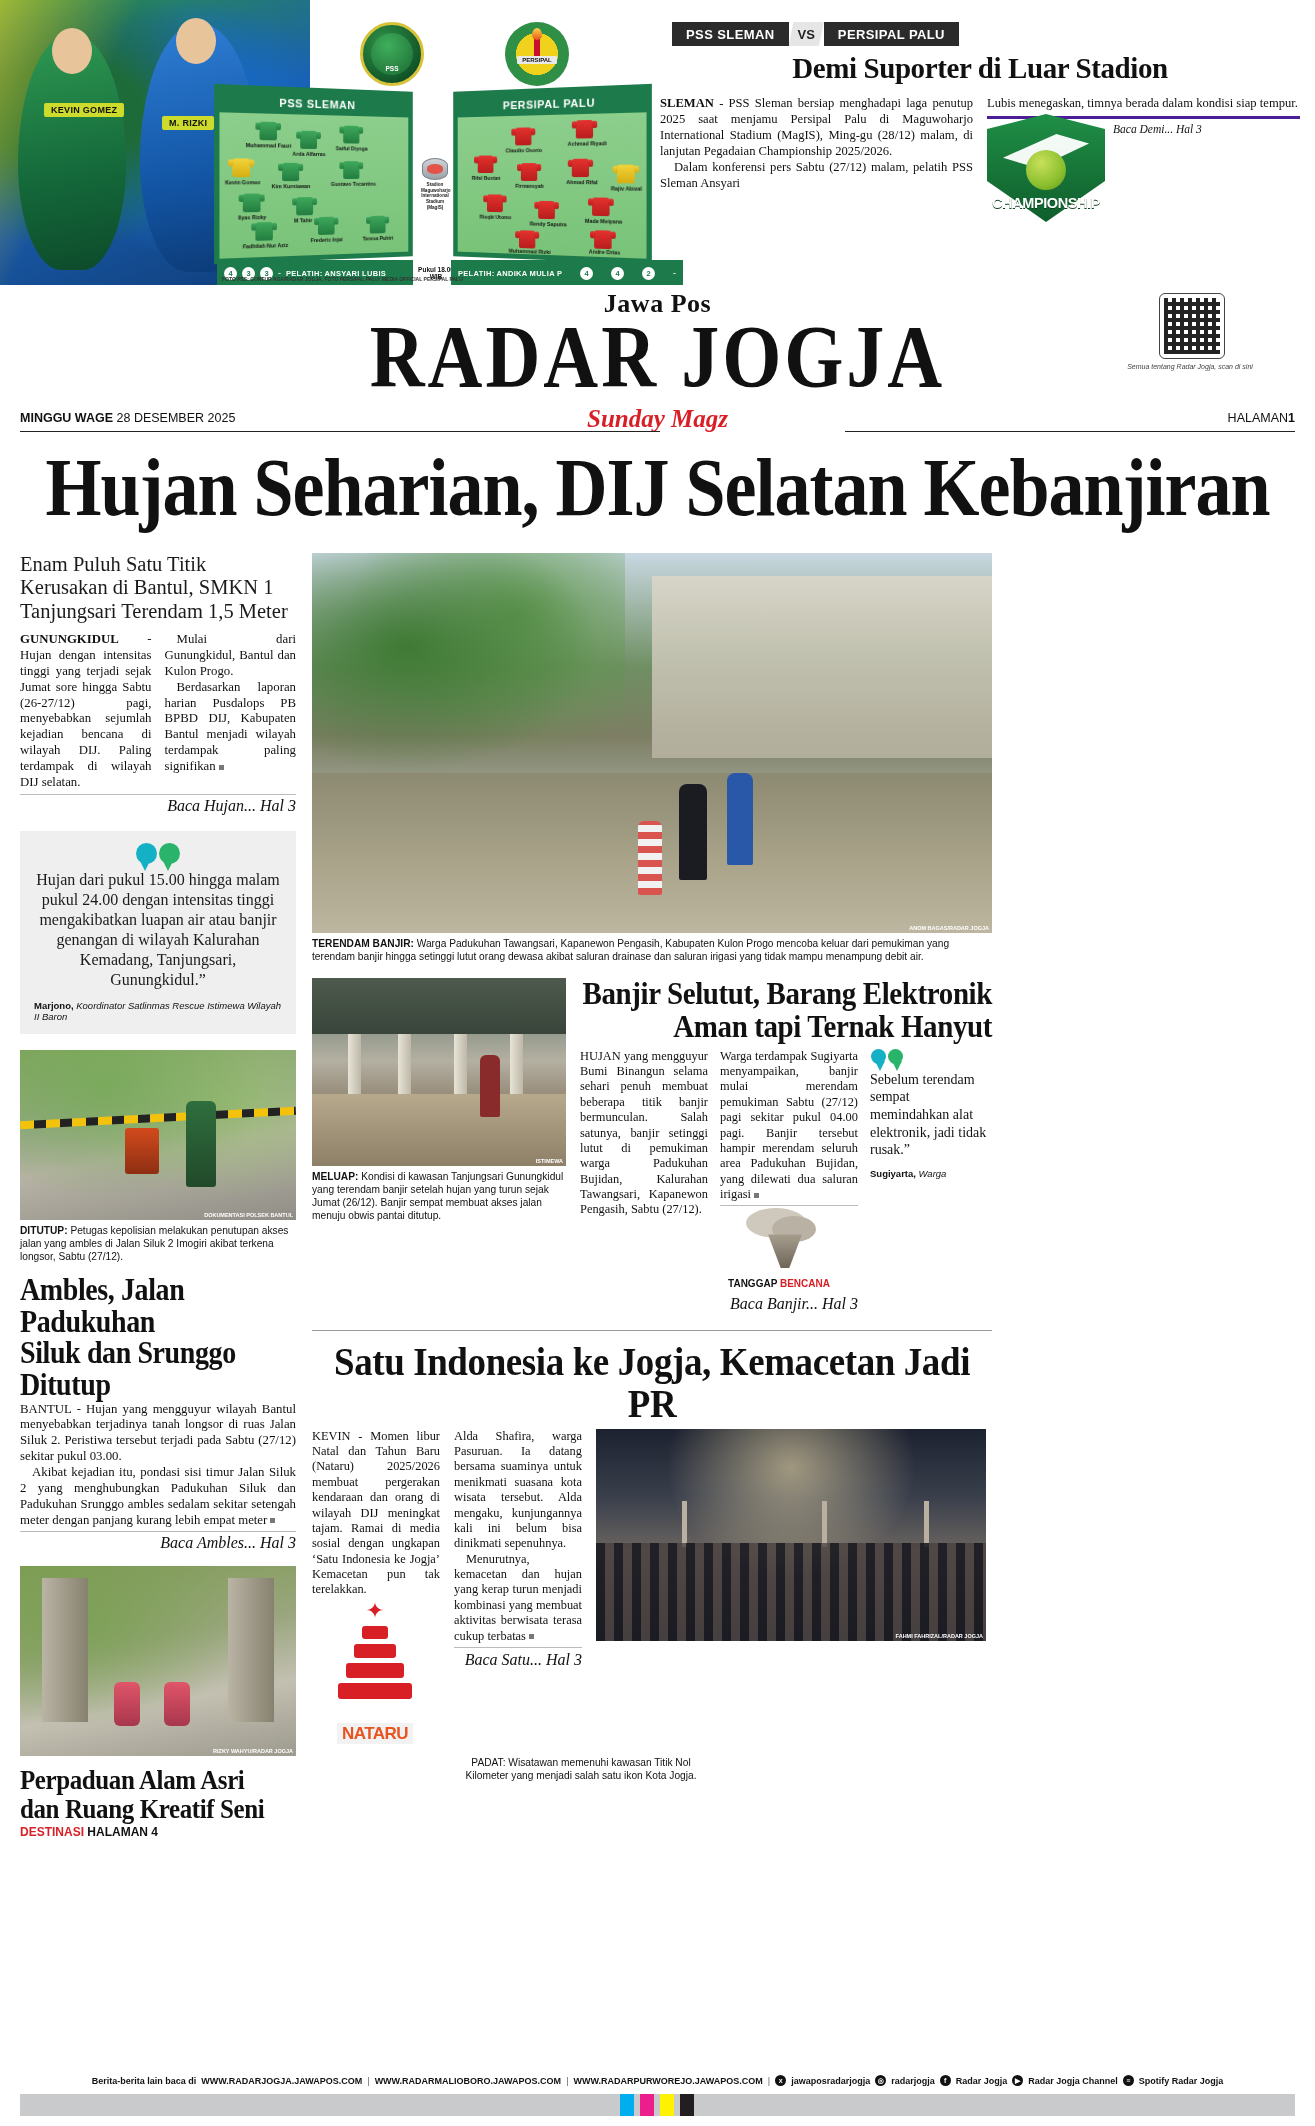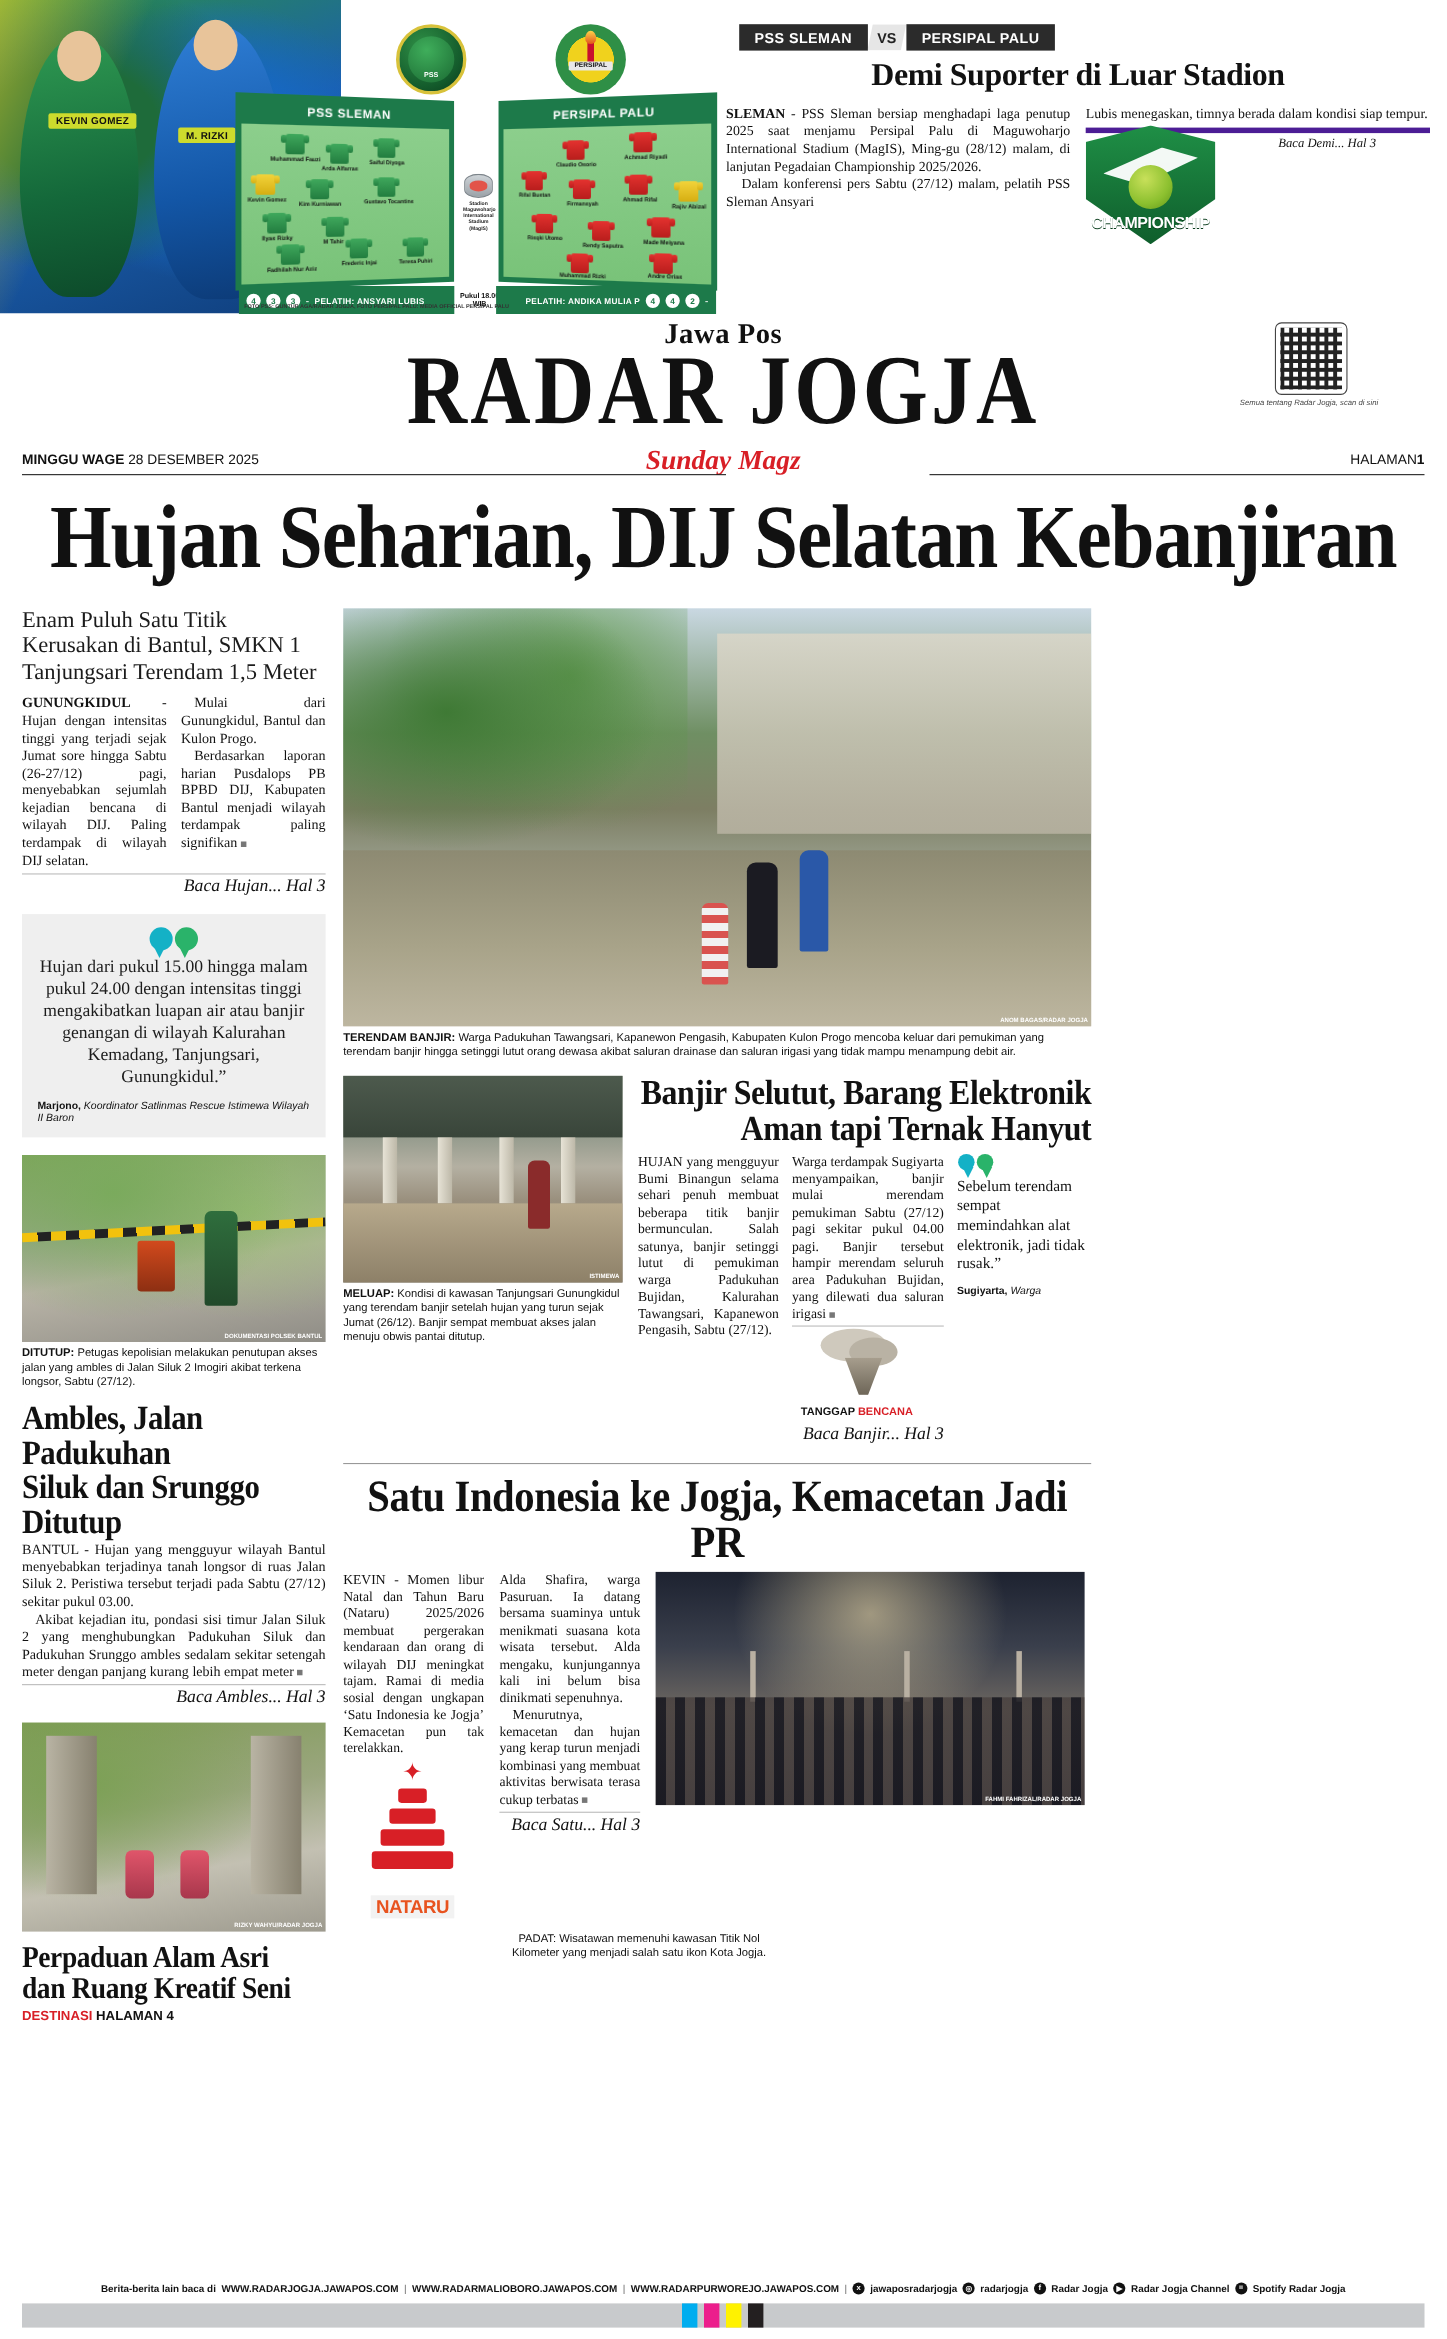--- a/index.html
+++ b/index.html
@@ -111,21 +111,21 @@
   .stadium-lbl { font-family:"Liberation Sans", sans-serif; font-size:4.6px;
     font-weight:bold; color:#222; line-height:1.25; margin-top:2px; }
   .kickoff { position:absolute; left:198px; top:178px; width:46px; text-align:center;
     font-family:"Liberation Sans", sans-serif; font-size:6.5px; font-weight:bold; color:#111; }
 
   .coach-bar {
     position:absolute; top:172px; height:26px; background:#1d7a4a; color:#fff;
     display:flex; align-items:center; gap:5px; padding:0 7px;
   }
   .coach-bar.left  { left:2px; width:196px; }
-  .coach-bar.right { left:236px; width:200px; justify-content:flex-end; }
+  .coach-bar.right { left:236px; width:232px; justify-content:space-between; }
   .coach-bar .lbl { font-family:"Liberation Sans", sans-serif; font-size:7.5px;
     font-weight:bold; letter-spacing:.3px; }
   .fnum { width:13px; height:13px; border-radius:50%; background:#fff; color:#1d7a4a;
     font-family:"Liberation Sans", sans-serif; font-size:7.5px; font-weight:bold;
     display:flex; align-items:center; justify-content:center; }
   .fdash { color:#fff; font-size:9px; font-weight:bold; }
 
   .photo-credit {
     position:absolute; left:222px; top:276px;
     font-family:"Liberation Sans", sans-serif; font-size:5px; font-weight:bold; color:#333;
@@ -161,22 +161,22 @@
   .champ-ball { position:absolute; left:50%; top:36px; transform:translateX(-50%);
     width:40px; height:40px; border-radius:50%;
     background:radial-gradient(circle at 38% 32%, #c8e05a, #8cc02f 60%, #5e9418); }
   .champ-wing { position:absolute; left:16px; top:20px; width:86px; height:34px;
     background:#fff; clip-path: polygon(0 70%, 62% 0, 100% 28%, 40% 100%); opacity:.95; }
   .champ-word {
     position:absolute; left:-2px; bottom:10px; width:122px; text-align:center;
     color:#fff; font-family:"Liberation Sans", sans-serif; font-weight:bold;
     font-size:14.5px; letter-spacing:-.4px; text-shadow:0 1px 0 #0a3d1c;
   }
-  .baca-sport { text-align:center; font-style:italic; font-size:11.5px;
-    border-top:5px solid #4c1d95; margin-top:4px; padding-top:3px; }
+  .baca-sport { text-align:left; font-style:italic; font-size:11.5px;
+    border-top:3px solid #4c1d95; margin-top:4px; padding-top:3px; }
   .sq { display:inline-block; width:5px; height:5px; background:#777;
     vertical-align:middle; margin-left:3px; }
 
   
   .masthead { position:relative; width:1315px; height:120px; text-align:center; }
   .jawapos { font-family:"Liberation Serif", serif; font-weight:bold; font-size:26px;
     letter-spacing:.5px; padding-top:4px; }
   .radarjogja {
     font-family:"Liberation Serif", serif; font-weight:bold; font-size:76px;
     letter-spacing:3px; line-height:.92; margin-top:-4px;

